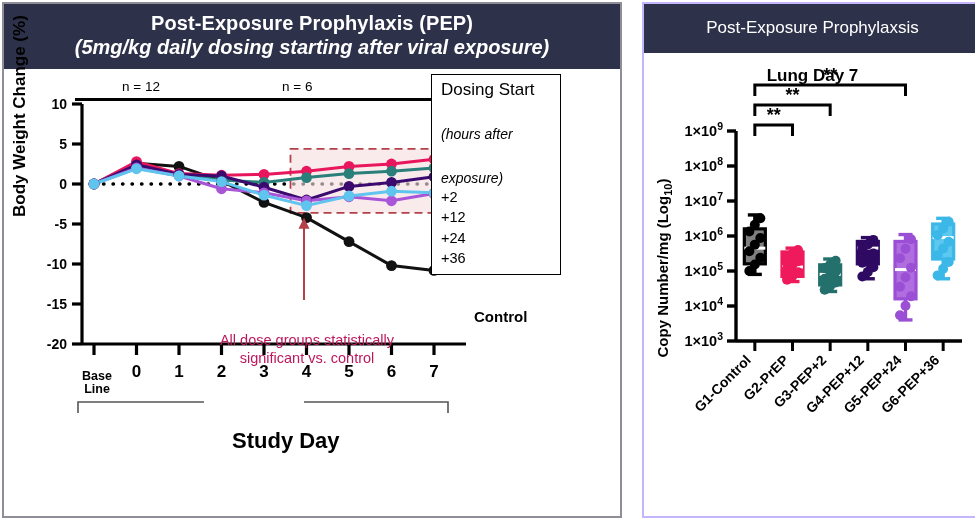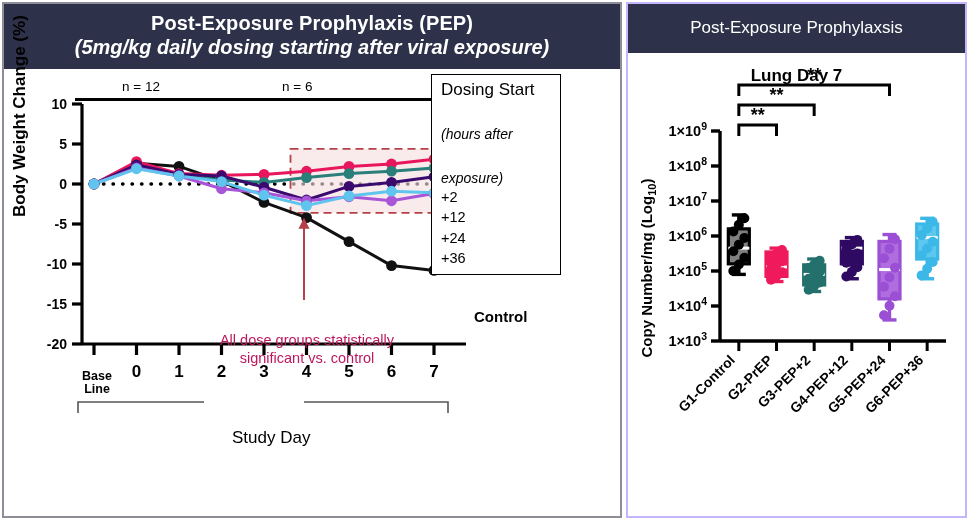--- a/index.html
+++ b/index.html
@@ -3,21 +3,21 @@
 <meta charset="utf-8">
 <style>
   * { box-sizing: border-box; margin: 0; padding: 0; }
   body {
     width: 975px; height: 522px;
     background: #ffffff;
     font-family: "Liberation Sans", sans-serif;
     overflow: hidden;
     position: relative;
   }
-  .root { display: flex; width: 975px; height: 522px; gap: 4px; padding: 2px; }
+  .root { display: flex; width: 975px; height: 522px; gap: 20px; padding: 2px; }
 
   
   .panel-left {
     width: 620px; height: 516px;
     border: 2px solid #8e8e96;
     display: flex; flex-direction: column;
     background: #fff;
   }
   .panel-right {
     width: 341px; height: 516px;
@@ -63,21 +63,21 @@
     text-align: center; white-space: nowrap;
   }
 
   .nlabel { position:absolute; font-size:13.5px; color:#000; white-space:nowrap;}
   .nbar { position:absolute; height:3px; background:#000; }
   .xtick-base {
     position:absolute; font-size:12.5px; font-weight:bold; color:#000;
     text-align:center; line-height:1.05;
   }
   .studyday {
-    position:absolute; font-size:17px; font-weight:normal; color:#000;
+    position:absolute; font-size:22px; font-weight:bold; color:#000;
   }
 
   .legendbox {
     position:absolute; border:1.6px solid #000; background:#fff;
     padding:5px 8px 6px 9px;
   }
   .legendbox .lg-title { font-size:17px; font-weight:normal; color:#000; line-height:1.12;}
   .legendbox .lg-sub { font-size:14px; font-style:italic; color:#000; line-height:1.14;margin-top:28px; }
   .legendbox .lg-item { font-size:14.5px; color:#000; line-height:1.40; }
 

